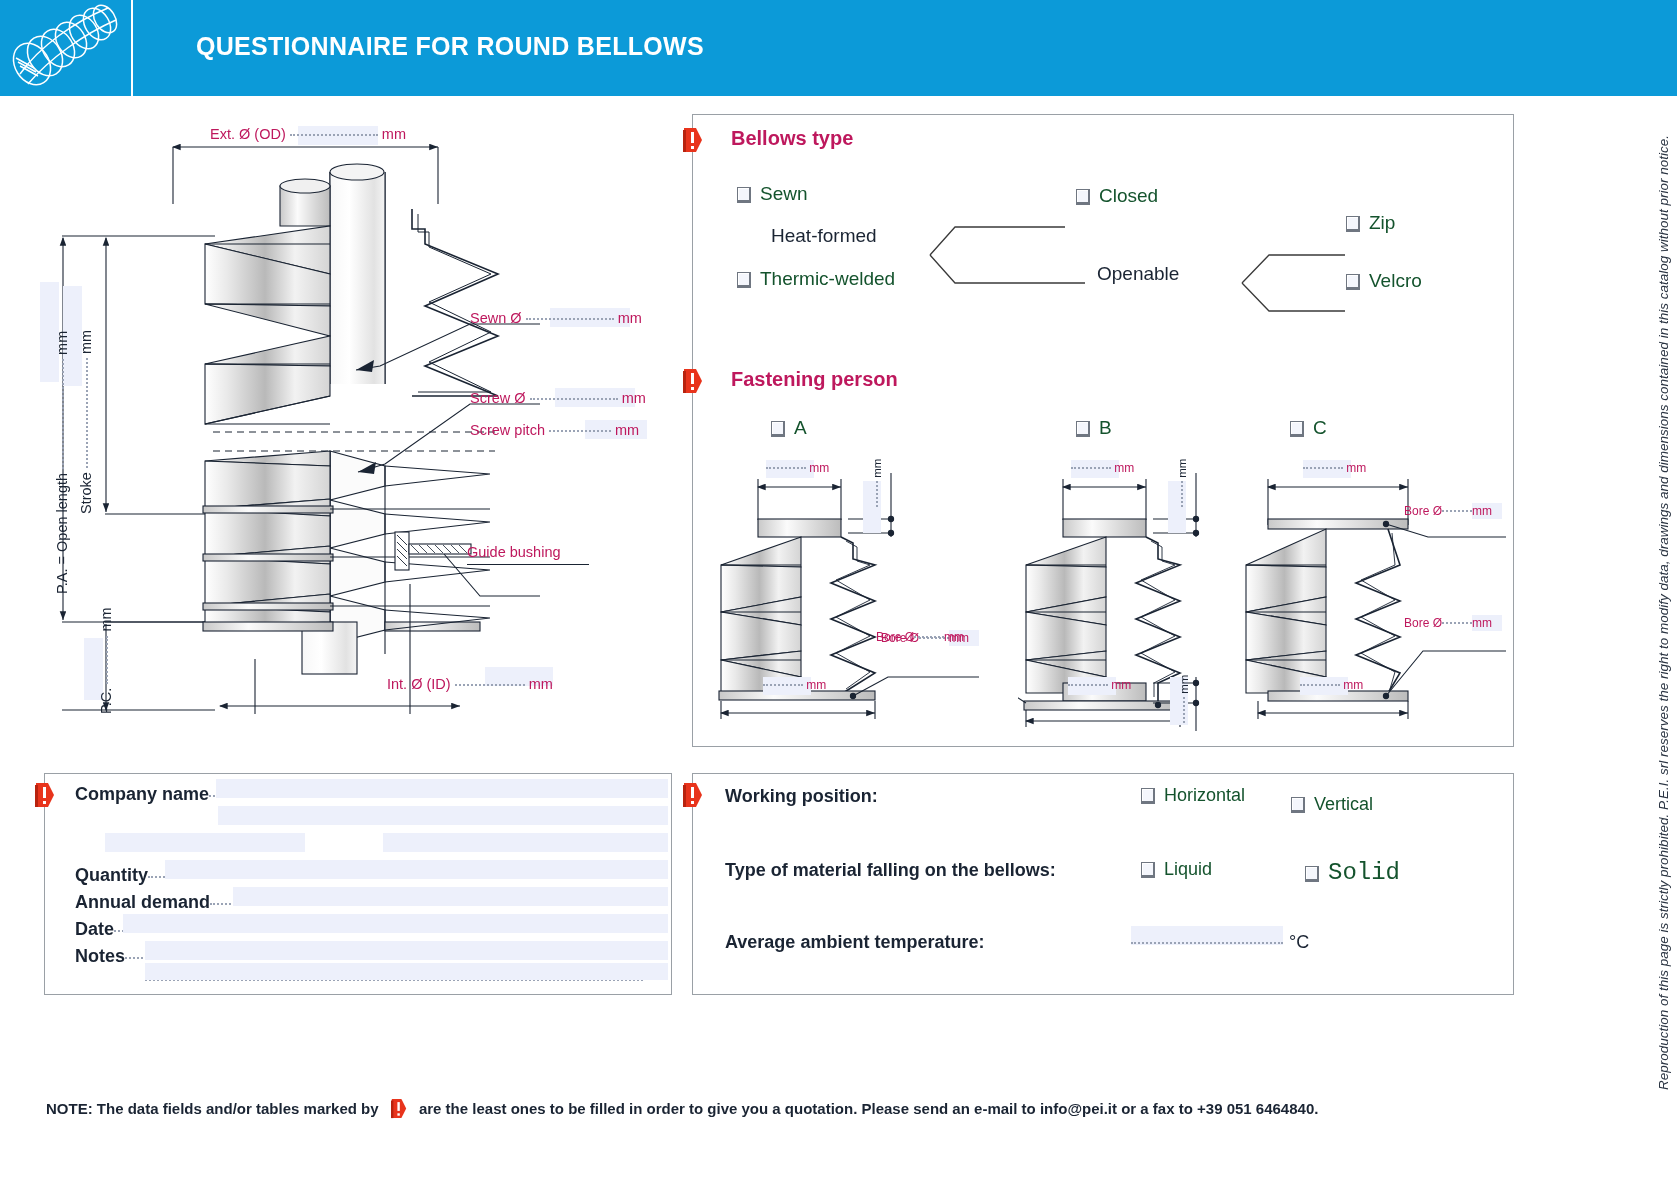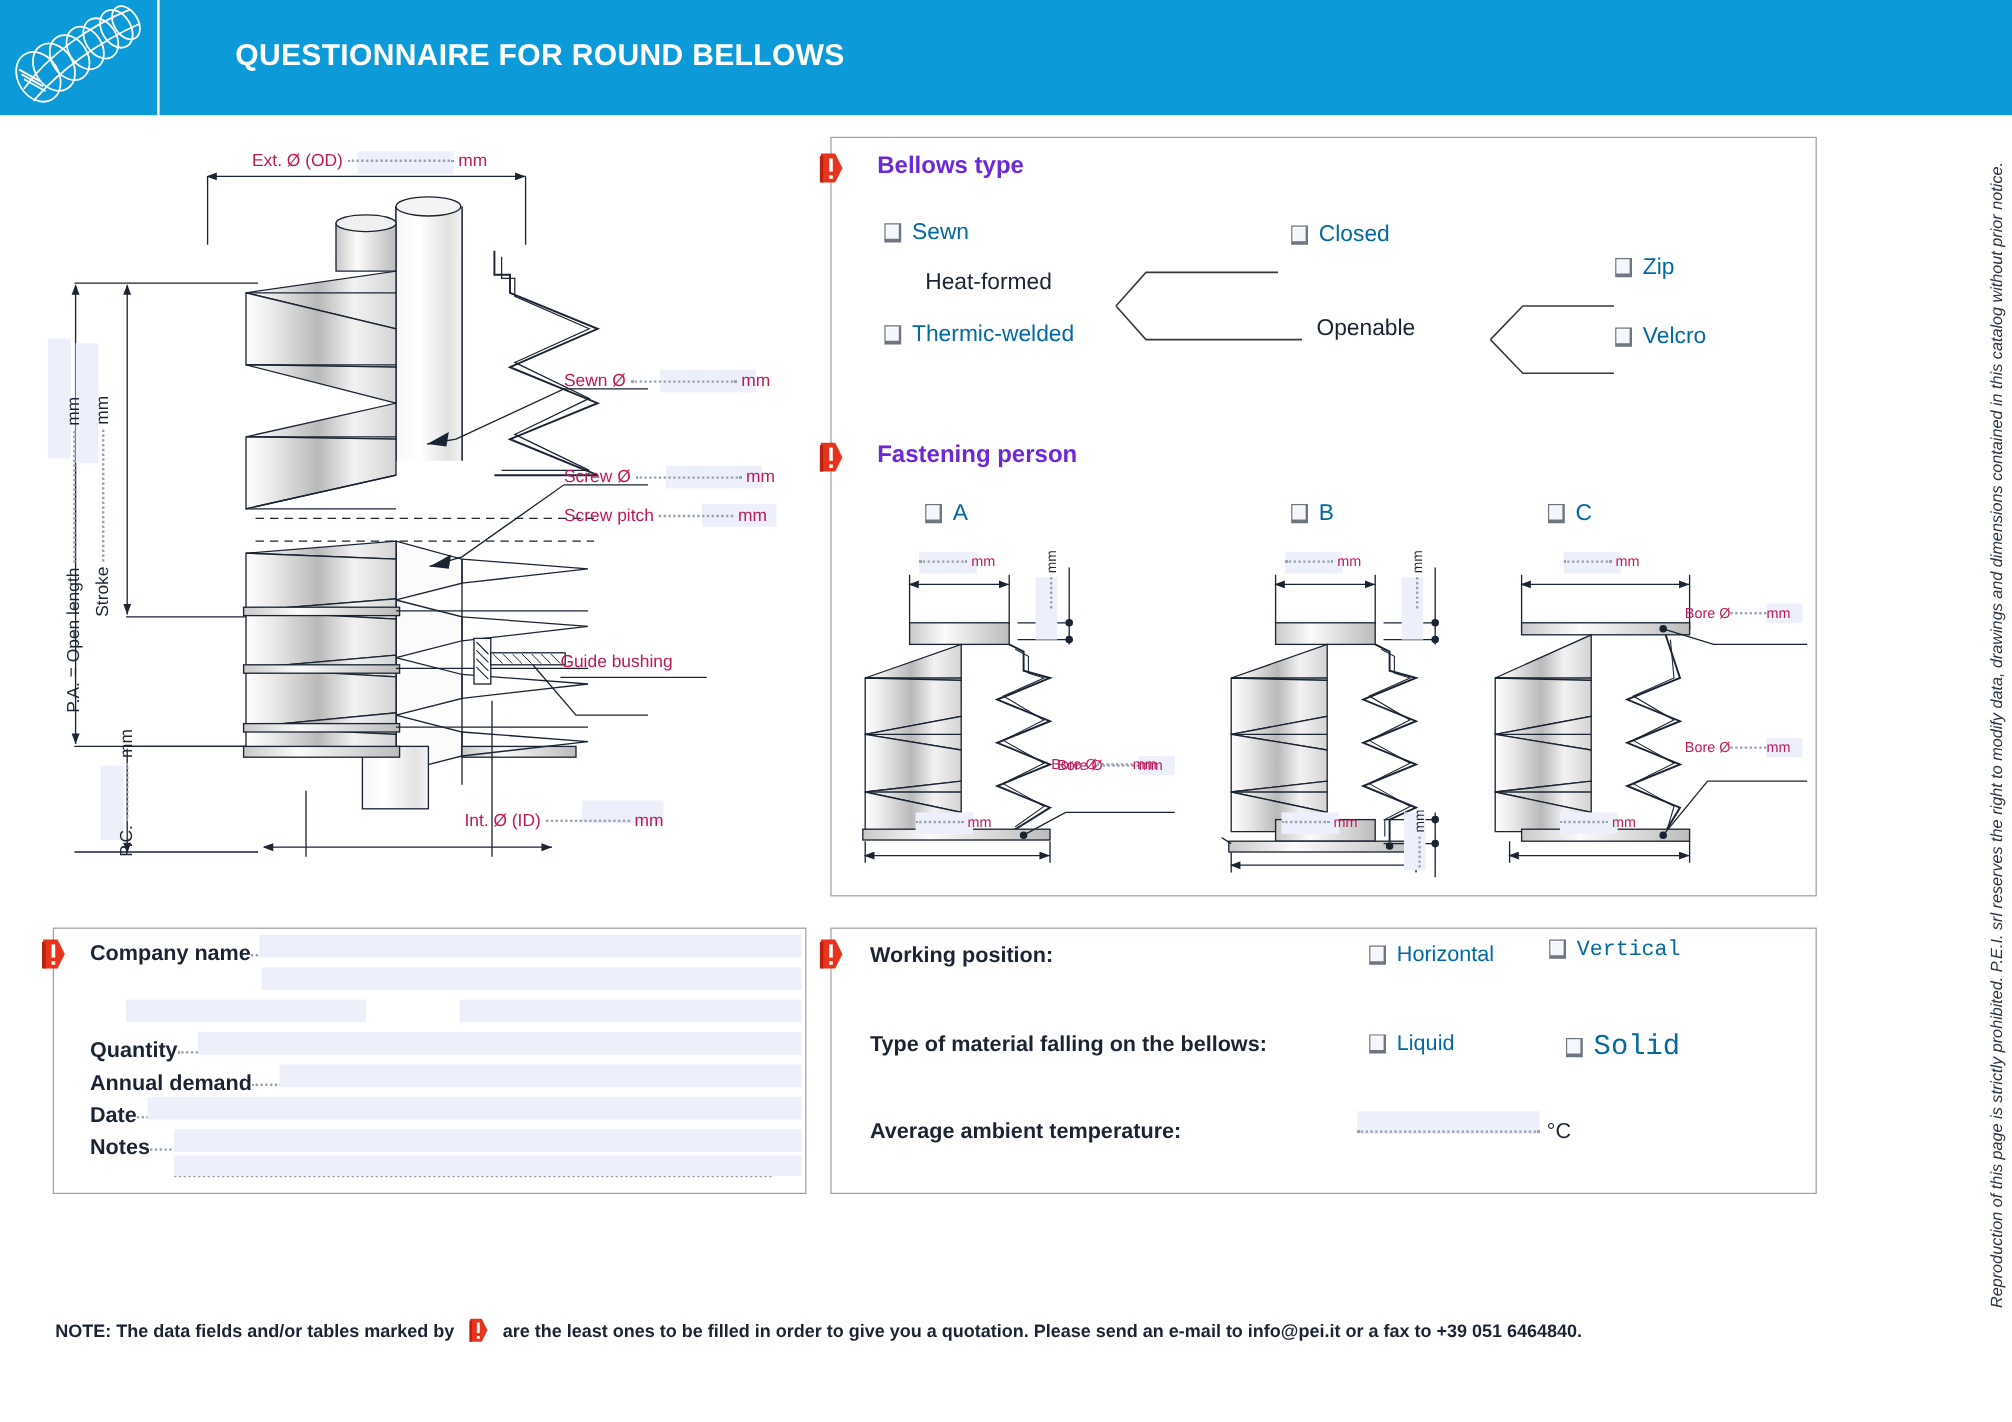--- a/index.html
+++ b/index.html
@@ -31,35 +31,35 @@
 
   
   .panel { position:absolute; border:1px solid #9aa0a6; background:#fff; }
   #panel-bellows  { left:692px; top:114px;  width:822px;  height:633px; }
   #panel-contact  { left:44px;  top:773px;  width:628px;  height:222px; }
   #panel-working  { left:692px; top:773px;  width:822px;  height:222px; }
 
   .redflag { position:absolute; width:20px; height:26px; }
 
   .sec-title {
-    position:absolute; font-size:20px; font-weight:bold; color:#6d28d9;
+    position:absolute; font-size:20px; font-weight:bold; color:#be185d;
   }
 
   
   .cbx {
     display:inline-block; position:relative;
     width:14px; height:16px; vertical-align:-3px;
     background:#f4f6fc;
     border:1px solid #6f7681;
     border-right-width:2px;
     border-bottom-width:3px;
     box-shadow:inset 1px 1px 0 #ffffff;
   }
 
-  .opt { position:absolute; font-size:19px; white-space:nowrap; color:#0369a1; }
+  .opt { position:absolute; font-size:19px; white-space:nowrap; color:#14532d; }
   .opt .lbl { margin-left:9px; }
   .plainlabel { position:absolute; font-size:19px; white-space:nowrap; }
 
   
   .drawing { position:absolute; }
   .dimtext { position:absolute; font-size:14.5px; color:#be185d; white-space:nowrap; }
   .dimtext.sm { font-size:12px; }
   .vtext { position:absolute; font-size:14.5px; white-space:nowrap;
            transform-origin:0 0; transform:rotate(-90deg); }
   .vtext.sm { font-size:11.5px; }
@@ -588,21 +588,21 @@
     <path d="M1 1 L13 1 L19 13 L13 25 L1 25 Z" fill="#e8341c"></path>
     <rect x="0" y="3" width="3" height="22" fill="#b8230f"></rect>
     <rect x="8" y="5" width="3" height="11" fill="#ffffff"></rect>
     <rect x="8" y="19" width="3" height="3" fill="#ffffff"></rect>
   </svg>
 
   <div class="wlabel" style="left:32px; top:12px;">Working position:</div>
   <div class="opt" style="left:448px; top:11px; font-size:18px;">
     <span class="cbx"></span><span class="lbl">Horizontal</span>
   </div>
-  <div class="opt" style="left:598px; top:8px; font-size:18px;font-family:Liberation Mono, monospace;">
+  <div class="opt" style="left:598px; top:20px; font-size:18px;">
     <span class="cbx"></span><span class="lbl">Vertical</span>
   </div>
 
   <div class="wlabel" style="left:32px; top:86px;">Type of material falling on the bellows:</div>
   <div class="opt" style="left:448px; top:85px; font-size:18px;">
     <span class="cbx"></span><span class="lbl">Liquid</span>
   </div>
   <div class="opt" style="left:612px; top:85px; font-size:24px;font-family:Liberation Mono, monospace;">
     <span class="cbx"></span><span class="lbl">Solid</span>
   </div>

